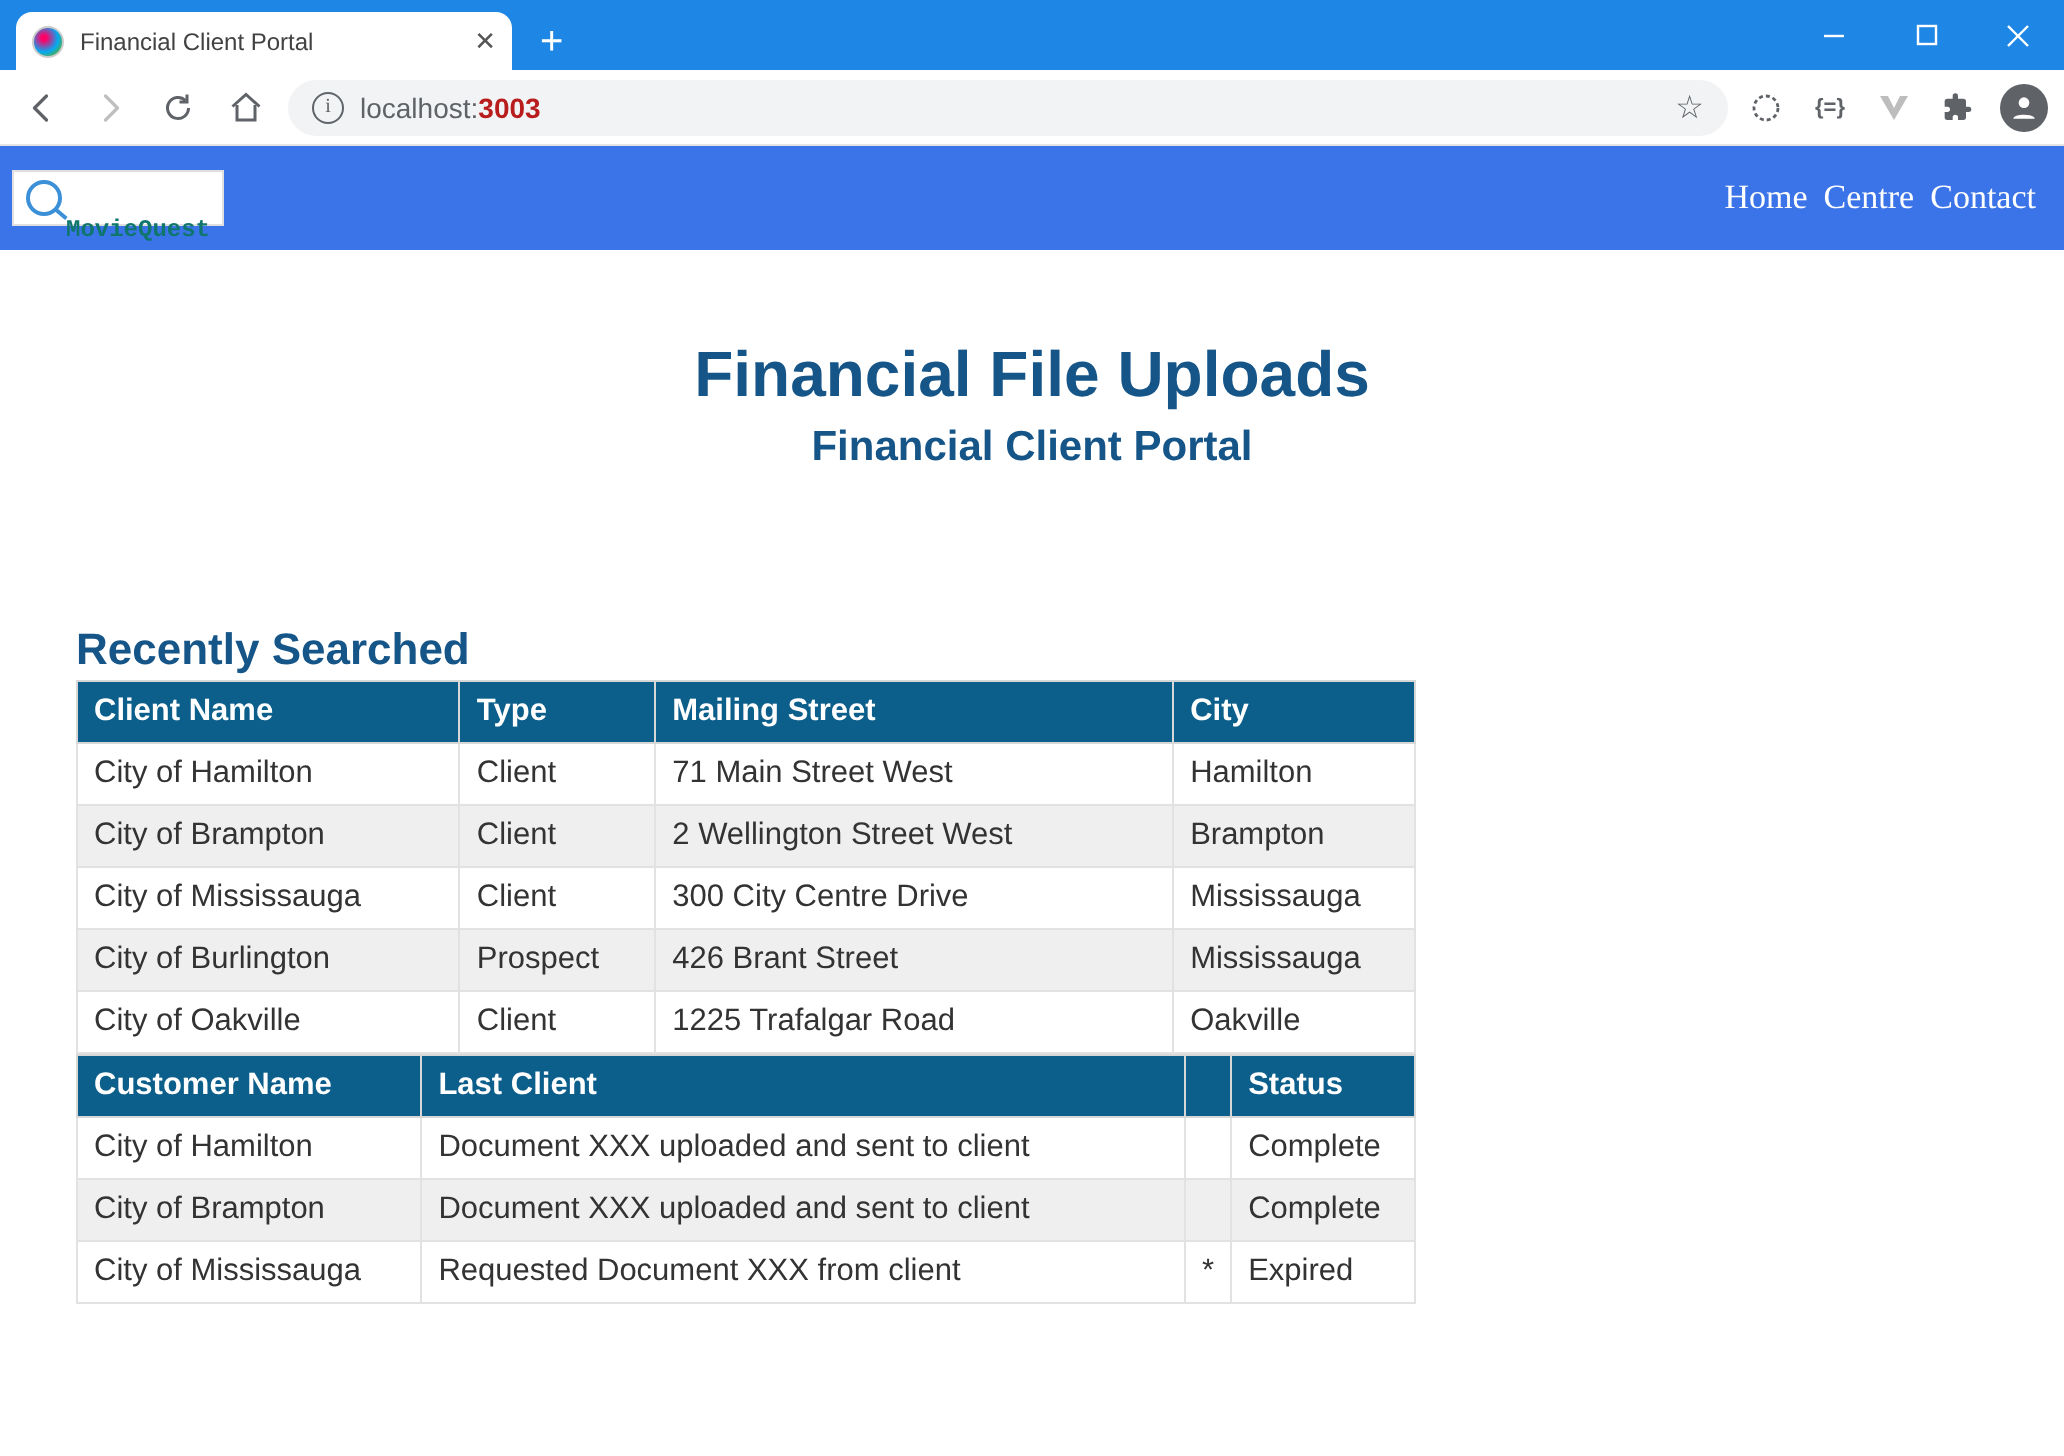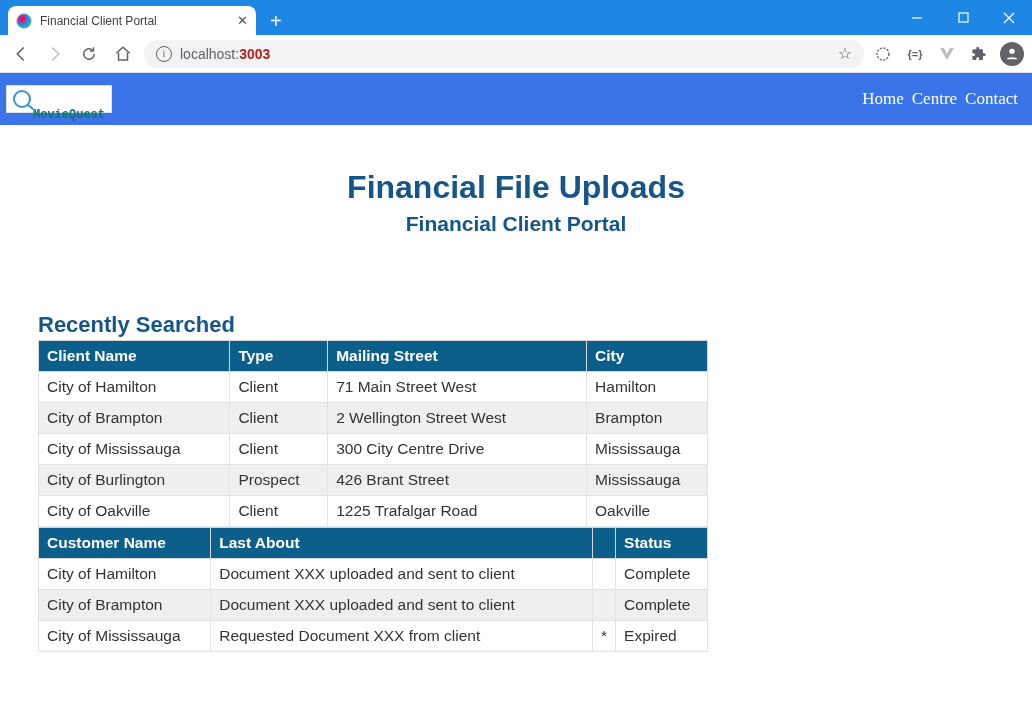--- a/index.html
+++ b/index.html
@@ -279,21 +279,21 @@
   <table>
     <colgroup>
         <col style="width:173px">
         <col style="width:385px">
         <col style="width:20px">
         <col style="width:92px">
       </colgroup>
     <thead>
         <tr>
       <th>Customer Name</th>
-      <th>Last About</th>
+      <th>Last Client</th>
       <th></th>
       <th>Status</th>
     </tr>
       </thead>
     <tbody id="activity-body">
         <tr>
           <td>City of Hamilton</td>
           <td>Document XXX uploaded and sent to client</td>
           <td></td>
           <td>Complete</td>

